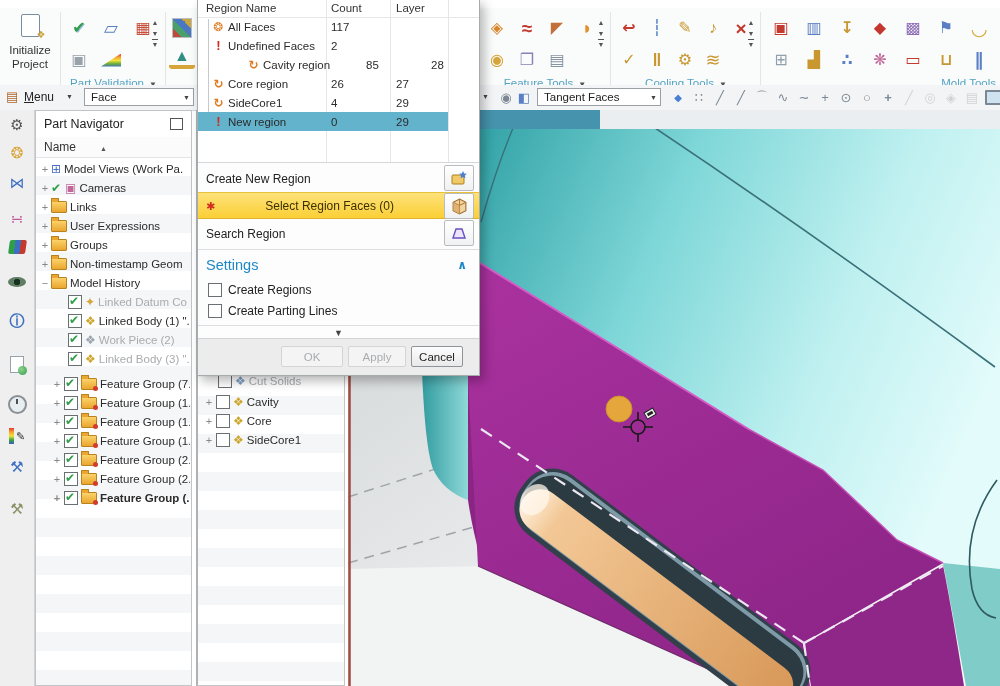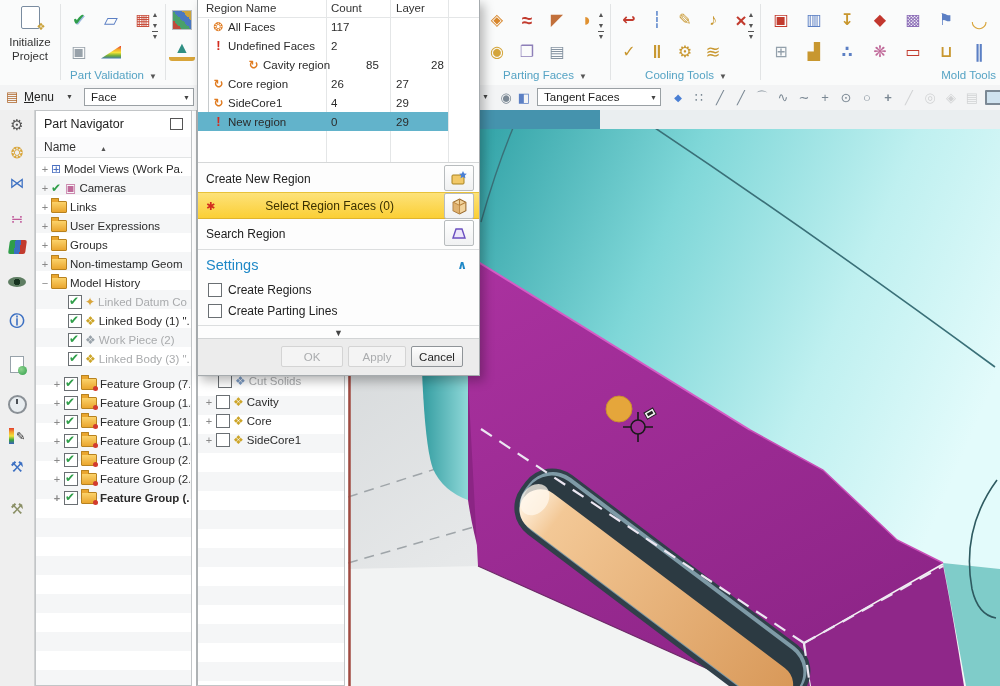--- a/index.html
+++ b/index.html
@@ -1,21 +1,21 @@
 <!DOCTYPE html>
 <html><head>
 <meta charset="utf-8">
 <style>
   html,body{margin:0;padding:0;background:#e9e9e9;}
   #app{position:relative;width:1000px;height:686px;background:#fff;overflow:hidden;
        font-family:"Liberation Sans","DejaVu Sans",sans-serif;font-size:12px;color:#2b2b2b;
        outline:1px solid #b7b7b7;}
   .abs{position:absolute;}
   
-  #ribbon{left:0;top:0;width:1000px;height:85px;background:#fafbfb;}
+  #ribbon{left:0;top:8px;width:1000px;height:85px;background:#fafbfb;}
   .vsep{width:1px;background:#e2e4e5;top:4px;height:76px;}
   .grouplabel{position:absolute;bottom:4px;width:100%;text-align:center;color:#55a3c4;font-size:11.5px;white-space:nowrap;}
   .grouplabel .dd{color:#555;font-size:8px;margin-left:5px;}
   .ri{position:absolute;width:26px;height:26px;display:flex;align-items:center;justify-content:center;
       font-size:16px;line-height:1;border-radius:3px;}
   .spin3{position:absolute;width:14px;display:flex;flex-direction:column;align-items:center;color:#555;font-size:7px;line-height:1.5;}
   .spin3 i{font-style:normal;}
   .spin3 i.last{border-top:1px solid #555;}
   
   .pv1::before{content:"✔";color:#2f9e49;text-shadow:1px 1px 0 #9db8e0;}
@@ -202,21 +202,21 @@
       <span class="ri pt3" style="left:64px;top:7px;"></span>
       <span class="ri pt4" style="left:94px;top:7px;"></span>
       <span class="ri pt5" style="left:4px;top:39px;"></span>
       <span class="ri pt6" style="left:34px;top:39px;"></span>
       <span class="ri pt7" style="left:64px;top:39px;"></span>
       <span class="spin3" style="left:114px;top:10px;">
           <i>▲</i>
           <i>▼</i>
           <i class="last">▼</i>
         </span>
-      <div class="grouplabel"><span>Parting Faces</span><span class="dd">▼</span></div>
+      <div class="grouplabel"><span>Feature Tools</span><span class="dd">▼</span></div>
     </div>
     <div class="abs vsep" style="left:610px;"></div>
 
     <div class="abs" style="left:612px;top:0;width:148px;height:85px;">
       <span class="ri ct1" style="left:4px;top:7px;"></span>
       <span class="ri ct2" style="left:32px;top:7px;"></span>
       <span class="ri ct3" style="left:60px;top:7px;"></span>
       <span class="ri ct4" style="left:88px;top:7px;"></span>
       <span class="ri ct5" style="left:116px;top:7px;"></span>
       <span class="ri ct6" style="left:4px;top:39px;"></span>

